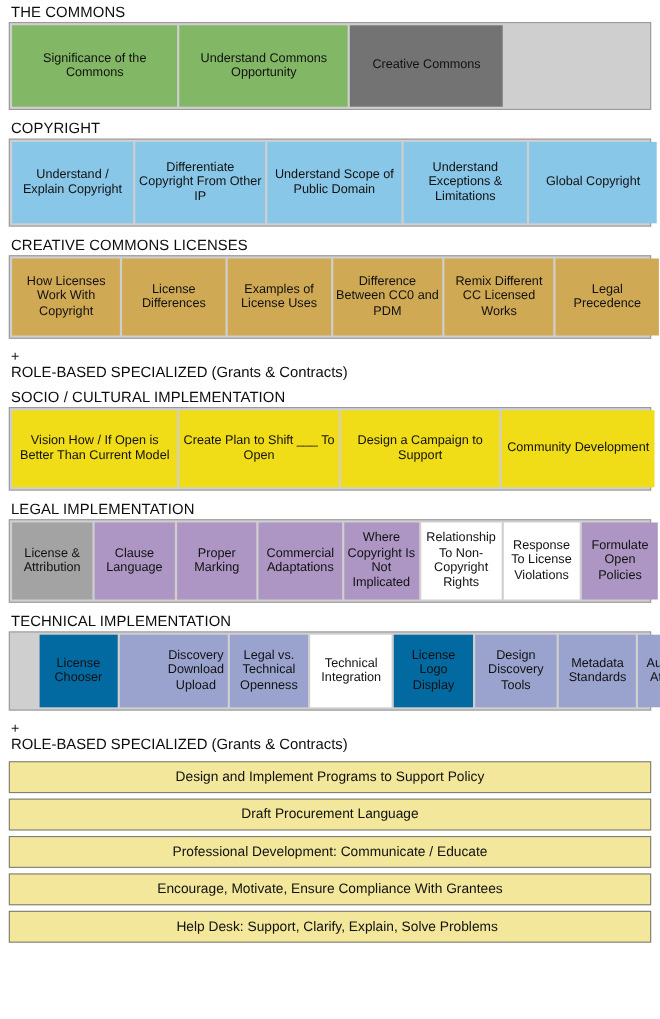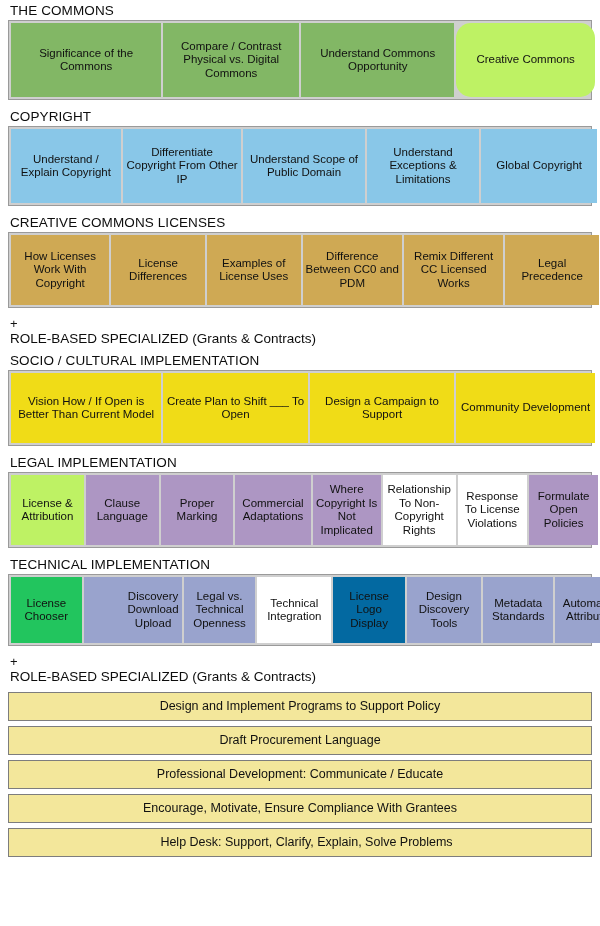--- a/index.html
+++ b/index.html
@@ -86,23 +86,22 @@
   .spacer-sm { height: 4px; }
 </style>
 </head>
 <body>
 
 <div id="page">
 
   <div class="section-title">THE COMMONS</div>
   <div class="band tall" id="band-0">
       <div class="cell" style="flex: 0 0 26%; background: rgb(130, 183, 101);">Significance of the Commons</div>
-      <div class="cell" style="flex: 0 0 23.5%; background: rgb(130, 183, 101);">Compare / Contrast Physical vs. Digital Commons</div>
       <div class="cell" style="flex: 0 0 26.5%; background: rgb(130, 183, 101);">Understand Commons Opportunity</div>
-      <div class="cell" style="flex: 0 0 24%; background: #bef264; border-radius: 15px;">Creative Commons</div>
+      <div class="cell" style="flex: 0 0 24%; background: #737373;">Creative Commons</div>
     </div>
 
   <div class="section-title">COPYRIGHT</div>
   <div class="band tall" id="band-1">
       <div class="cell" style="flex: 0 0 19%; background: rgb(137, 199, 232);">Understand / Explain Copyright</div>
       <div class="cell" style="flex: 0 0 20.5%; background: rgb(137, 199, 232);">Differentiate Copyright From Other IP</div>
       <div class="cell" style="flex: 0 0 21%; background: rgb(137, 199, 232);">Understand Scope of Public Domain</div>
       <div class="cell" style="flex: 0 0 19.5%; background: rgb(137, 199, 232);">Understand Exceptions &amp; Limitations</div>
       <div class="cell" style="flex: 0 0 20%; background: rgb(137, 199, 232);">Global Copyright</div>
     </div>
@@ -123,33 +122,33 @@
   <div class="section-title">SOCIO / CULTURAL IMPLEMENTATION</div>
   <div class="band med" id="band-3">
       <div class="cell" style="flex: 0 0 26%; background: rgb(240, 220, 23);">Vision How / If Open is Better Than Current Model</div>
       <div class="cell" style="flex: 0 0 25%; background: rgb(240, 220, 23);">Create Plan to Shift ___ To Open</div>
       <div class="cell" style="flex: 0 0 25%; background: rgb(240, 220, 23);">Design a Campaign to Support</div>
       <div class="cell" style="flex: 0 0 24%; background: rgb(240, 220, 23);">Community Development</div>
     </div>
 
   <div class="section-title">LEGAL IMPLEMENTATION</div>
   <div class="band med" id="band-4">
-      <div class="cell" style="flex: 0 0 12.6%; background: #bef264; text-align: center;">License &amp; Attribution</div>
+      <div class="cell" style="flex: 0 0 12.6%; background: #a3a3a3; text-align: center;">License &amp; Attribution</div>
       <div class="cell" style="flex: 0 0 12.6%; background: rgb(173, 150, 195);">Clause Language</div>
       <div class="cell" style="flex: 0 0 12.6%; background: rgb(173, 150, 195);">Proper Marking</div>
       <div class="cell" style="flex: 0 0 13%; background: rgb(173, 150, 195);">Commercial Adaptations</div>
       <div class="cell" style="flex: 0 0 11.8%; background: rgb(173, 150, 195);">Where Copyright Is Not Implicated</div>
       <div class="cell" style="flex: 0 0 12.6%; background: rgb(255, 255, 255);">Relationship To Non-Copyright Rights</div>
       <div class="cell" style="flex: 0 0 12%; background: rgb(255, 255, 255);">Response To License Violations</div>
       <div class="cell" style="flex: 0 0 12%; background: rgb(173, 150, 195);">Formulate Open Policies</div>
     </div>
 
   <div class="section-title">TECHNICAL IMPLEMENTATION</div>
   <div class="band short" id="band-5">
-      <div class="cell" style="flex: 0 0 12.2%; background: #22c55e;">License Chooser</div>
+      <div class="cell" style="flex: 0 0 12.2%; background: #0369a1; margin-left: 25px;">License Chooser</div>
       <div class="cell" style="flex: 0 0 12.2%; background: rgb(153, 163, 205); padding-left: 44px;">Discovery Download Upload</div>
       <div class="cell" style="flex: 0 0 12.4%; background: rgb(153, 163, 205);">Legal vs. Technical Openness</div>
       <div class="cell" style="flex: 0 0 12.8%; background: rgb(255, 255, 255);">Technical Integration</div>
       <div class="cell" style="flex: 0 0 12.4%; background: #0369a1;">License Logo Display</div>
       <div class="cell" style="flex: 0 0 12.8%; background: rgb(153, 163, 205);">Design Discovery Tools</div>
       <div class="cell" style="flex: 0 0 12.2%; background: rgb(153, 163, 205);">Metadata Standards</div>
       <div class="cell" style="flex: 0 0 12.6%; background: rgb(153, 163, 205);">Automating Attribution</div>
     </div>
 
   <div class="plus-mark">+</div>

